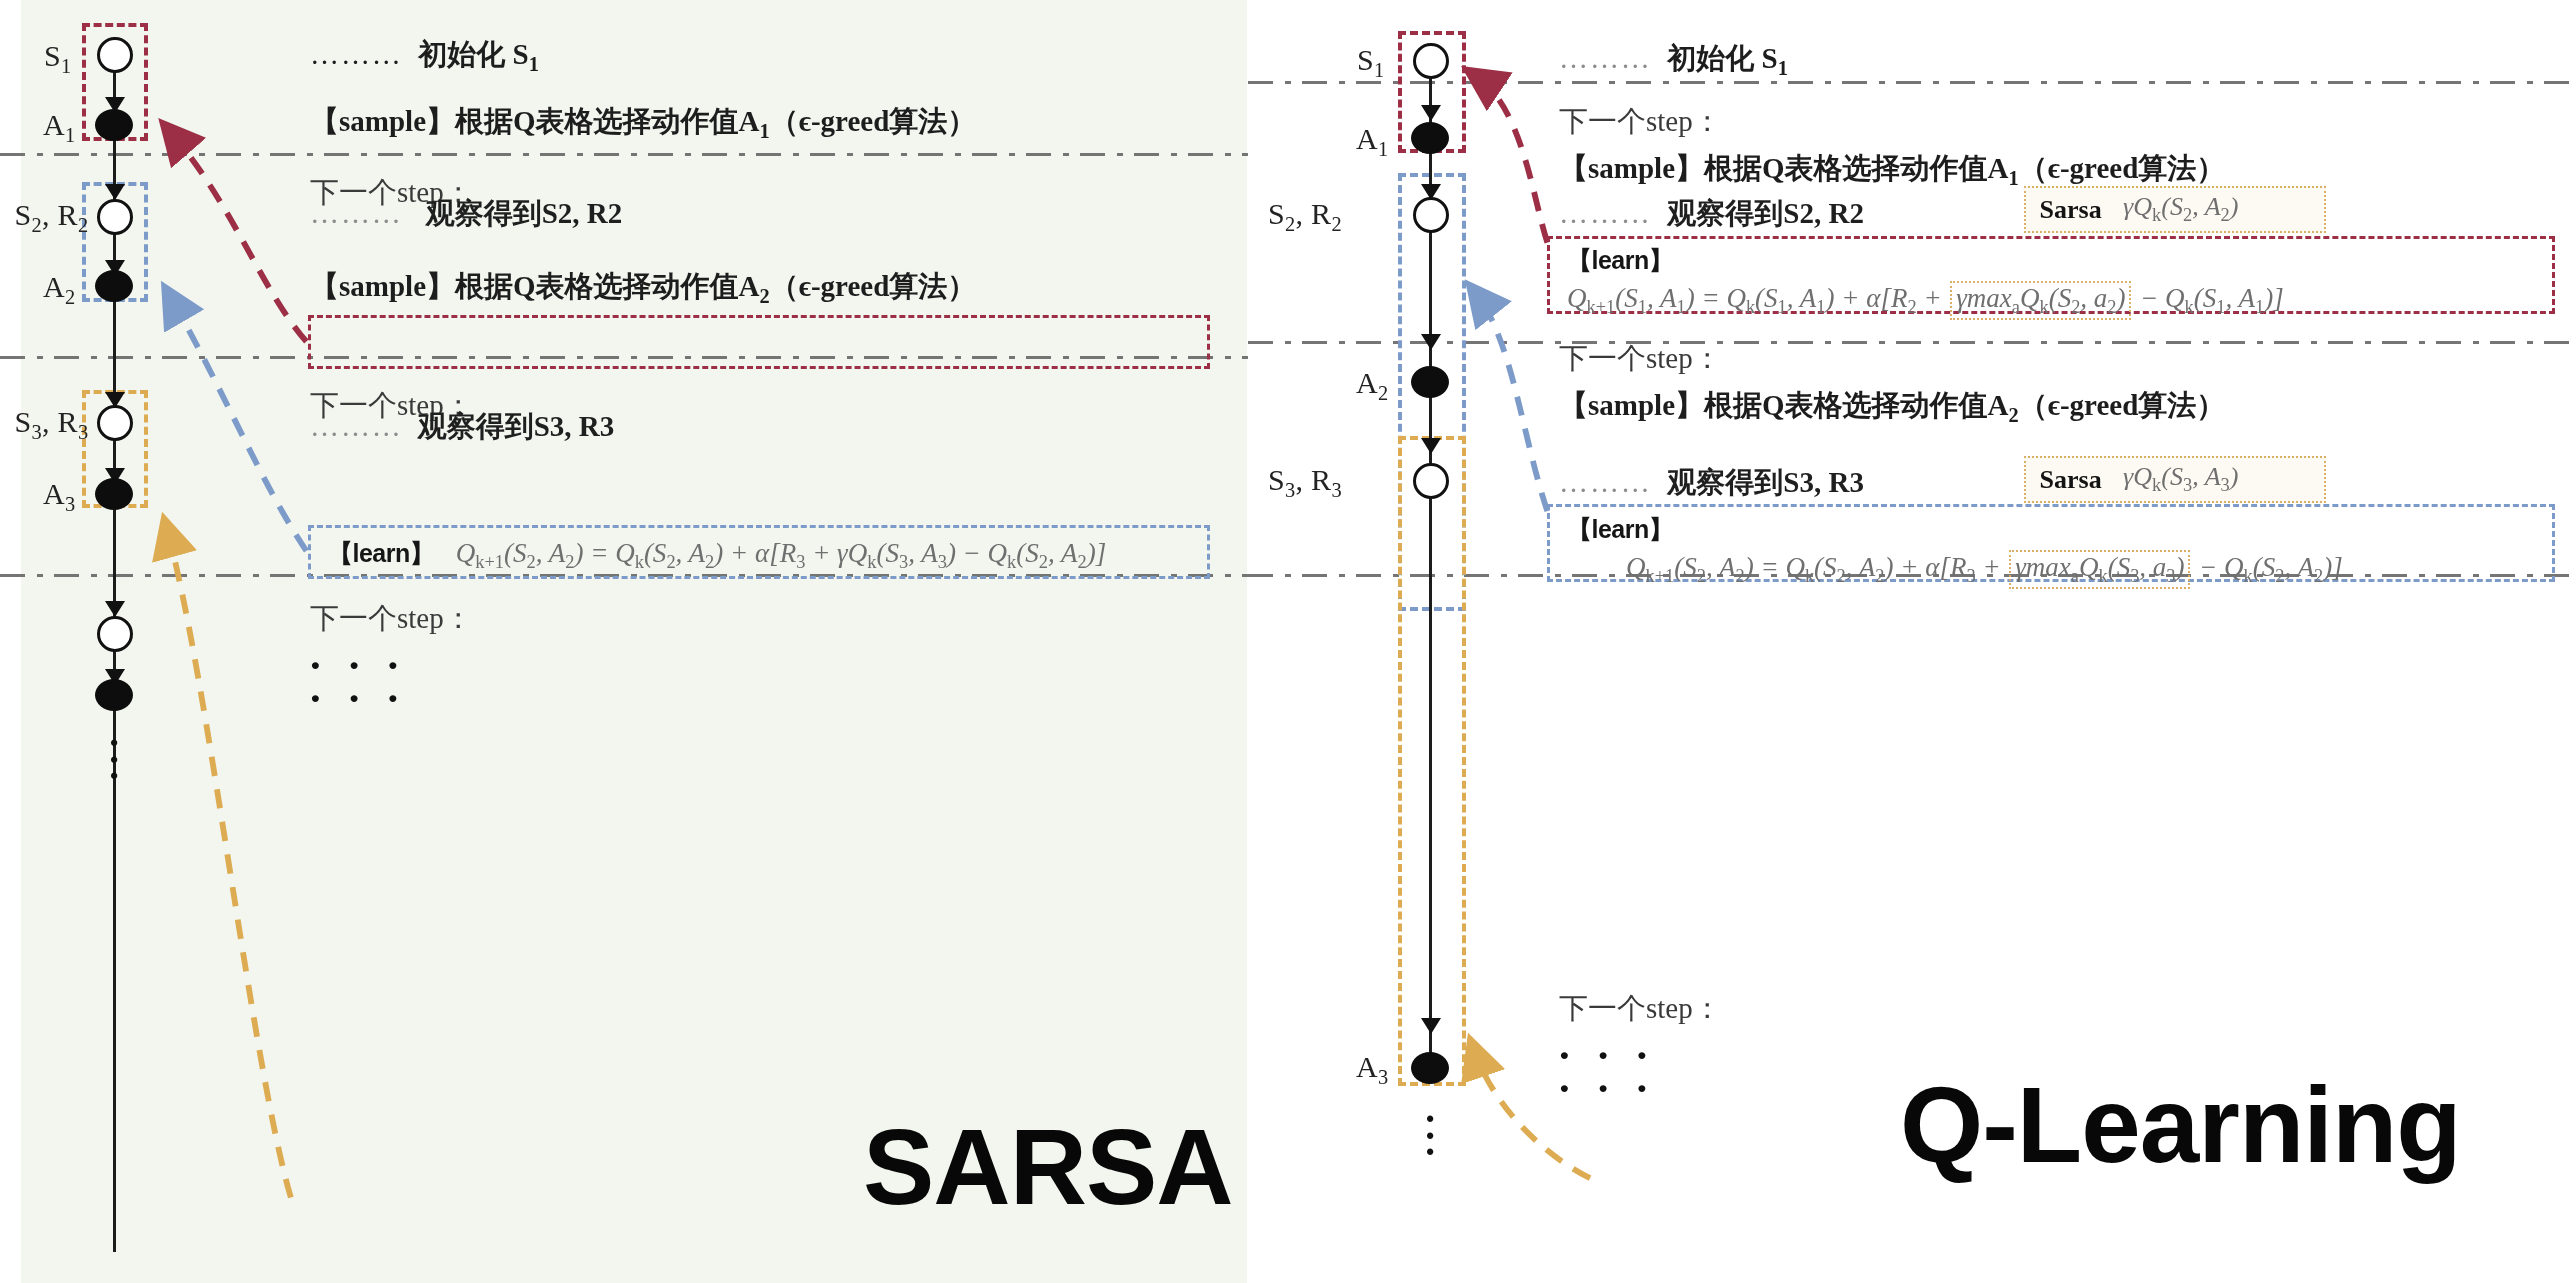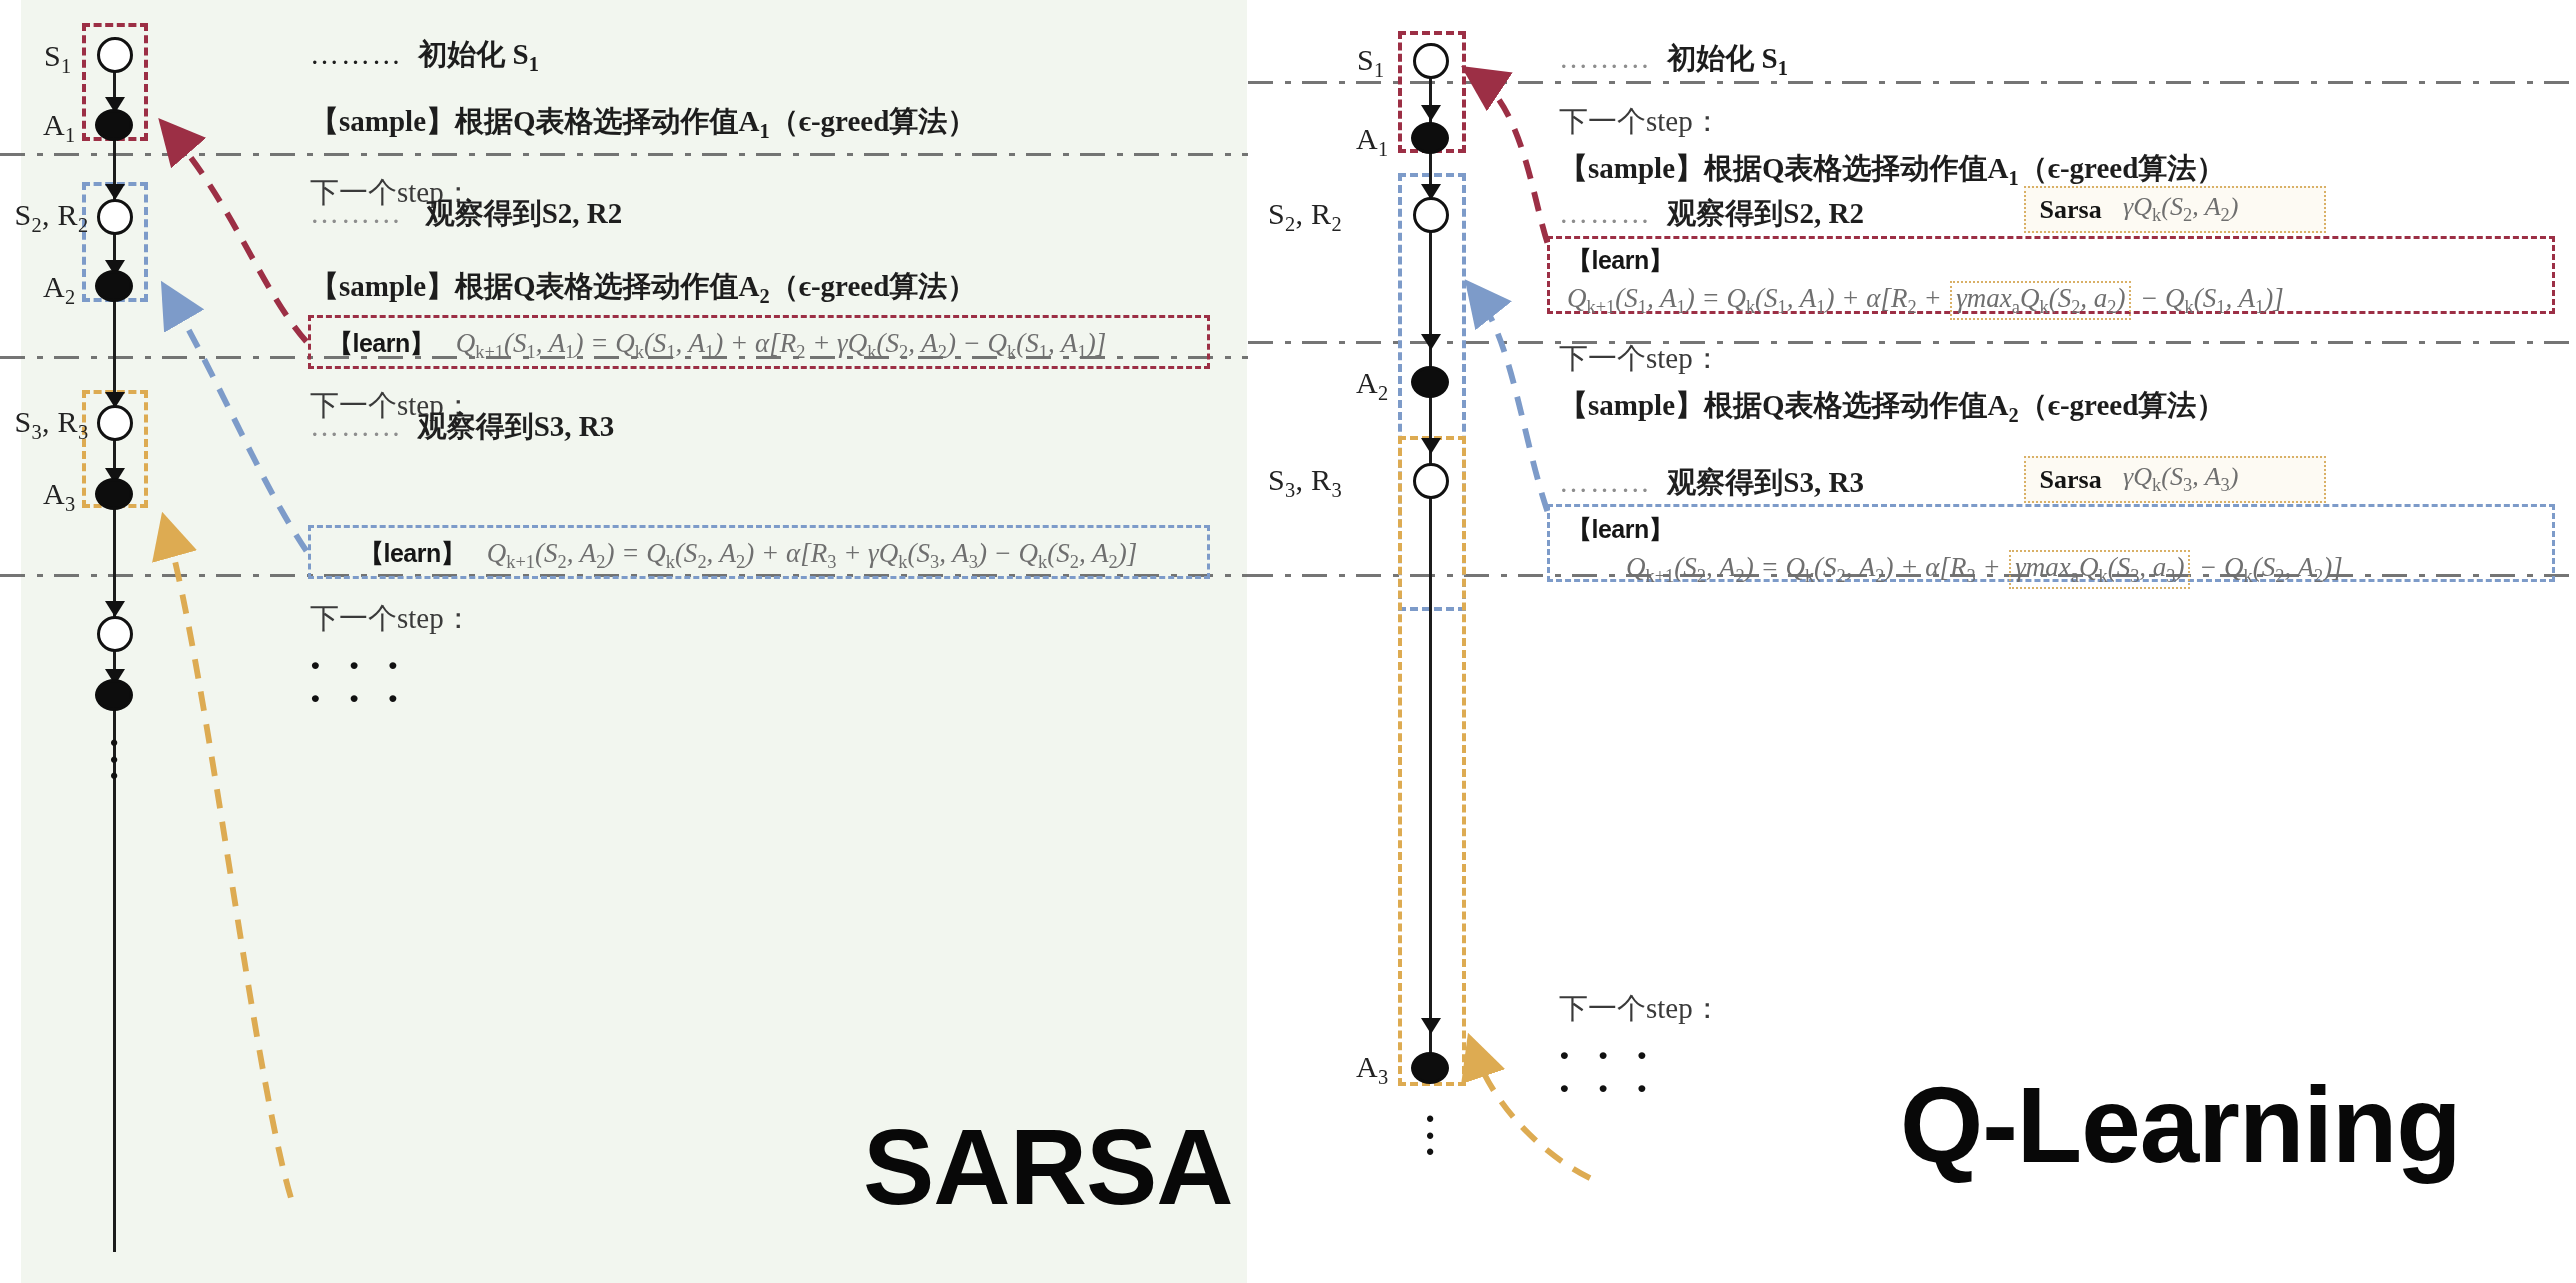--- a/index.html
+++ b/index.html
@@ -144,36 +144,30 @@
   <div class="txt" style="left:310px;top:194px;">
     <span class="leader" style="font-size:29px;">………</span>
     <span class="obs" style="margin-left:19px;">观察得到S<span class="sub">2</span>, R<span class="sub">2</span></span>
   </div>
 
   <div class="txt note" style="left:310px;top:267px;">
     【sample】根据Q表格选择动作值A<span class="sub">2</span>（ϵ-greed算法）
   </div>
 
   <div class="learnbox red" style="left:308px;top:315px;width:902px;height:54px;"></div>
-  <div class="txt" style="left:328px;top:327px;">
-    <span class="tag">【learn】</span>
-    <span class="formula" style="margin-left:17.5px;">
-      Q<sub>k+1</sub>(S<sub>1</sub>, A<sub>1</sub>) = Q<sub>k</sub>(S<sub>1</sub>, A<sub>1</sub>) + α[R<sub>2</sub> + γQ<sub>k</sub>(S<sub>2</sub>, A<sub>2</sub>) − Q<sub>k</sub>(S<sub>1</sub>, A<sub>1</sub>)]
-    </span>
-  </div>
 
   <div class="txt step" style="left:310px;top:386px;">下一个step：</div>
   <div class="txt" style="left:310px;top:407px;">
     <span class="leader" style="font-size:29px;">………</span>
     <span class="obs" style="margin-left:11px;">观察得到S<span class="sub">3</span>, R<span class="sub">3</span></span>
   </div>
 
 
   <div class="learnbox blue" style="left:308px;top:525px;width:902px;height:54px;"></div>
-  <div class="txt" style="left:328px;top:537px;margin-left:31px;">
+  <div class="txt" style="left:328px;top:537px;">
     <span class="tag">【learn】</span>
     <span class="formula" style="margin-left:17.5px;">
       Q<sub>k+1</sub>(S<sub>2</sub>, A<sub>2</sub>) = Q<sub>k</sub>(S<sub>2</sub>, A<sub>2</sub>) + α[R<sub>3</sub> + γQ<sub>k</sub>(S<sub>3</sub>, A<sub>3</sub>) − Q<sub>k</sub>(S<sub>2</sub>, A<sub>2</sub>)]
     </span>
   </div>
 
   <div class="txt step" style="left:310px;top:599px;">下一个step：</div>
   <div class="hdots" style="left:310px;top:638px;">. . .<br>. . .</div>
 
   <div class="bigtitle" style="left:863px;top:1105px;font-size:107px;">SARSA</div>

